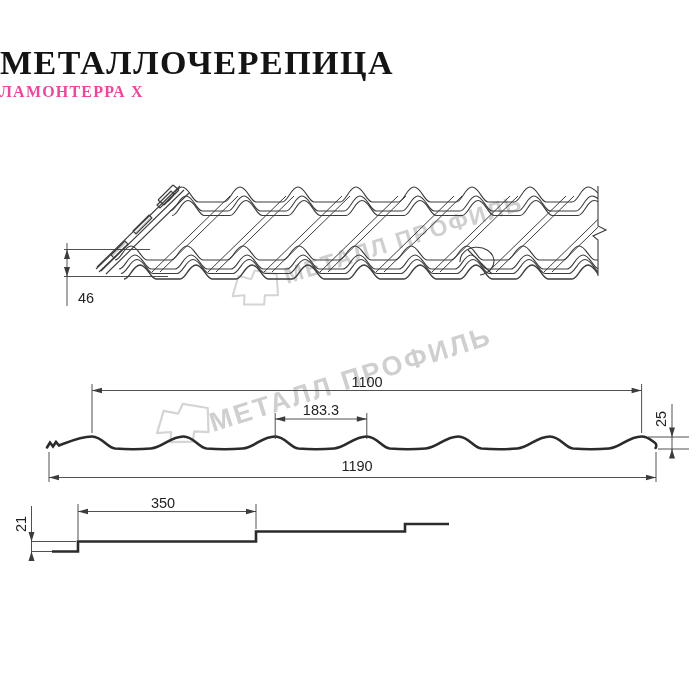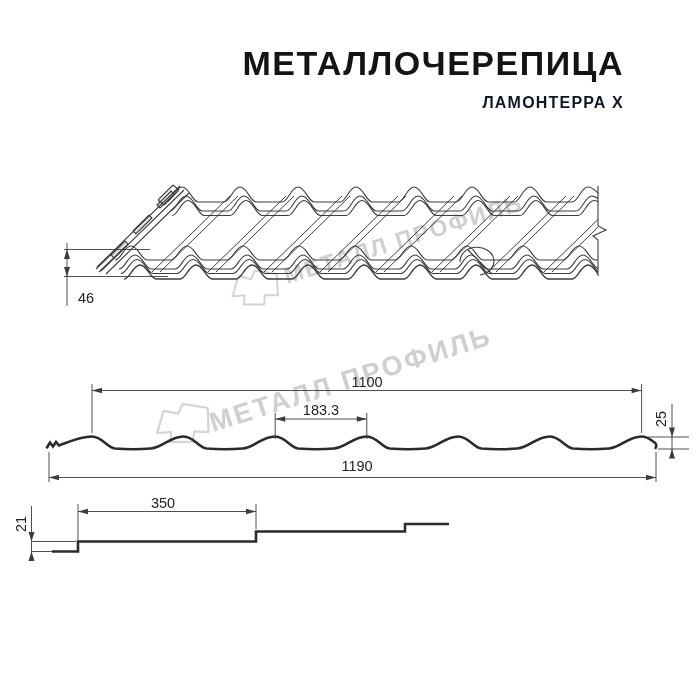--- a/index.html
+++ b/index.html
@@ -1,25 +1,25 @@
 <!DOCTYPE html>
 <html><head>
 <meta charset="utf-8">
 <style>
   html,body{margin:0;padding:0;background:#ffffff;}
   .page{
     position:relative;width:700px;height:700px;background:#ffffff;overflow:hidden;
     font-family:"Liberation Sans", sans-serif;
   }
-  .hdr{position:absolute;left:0;top:44px;width:624px;text-align:right;}
+  .hdr{position:absolute;left:0;top:44px;width:624px;text-align:left;font-family:Liberation Serif, serif;}
   .hdr h1{
     margin:0;font-size:34px;font-weight:bold;letter-spacing:1.5px;color:#141414;
   }
   .hdr .sub{
-    margin-top:11px;font-size:16px;font-weight:bold;letter-spacing:1.2px;color:#0f172a;
+    margin-top:1px;font-size:16px;font-weight:bold;letter-spacing:1.2px;color:#ec4899;
   }
   svg text{font-family:"Liberation Sans", sans-serif;}
   .dimtxt{font-size:14.5px;fill:#222222;}
   .wmtxt{font-weight:bold;fill:#cfcfcf;}
 </style>
 </head>
 <body>
 
 <div class="page">
 

